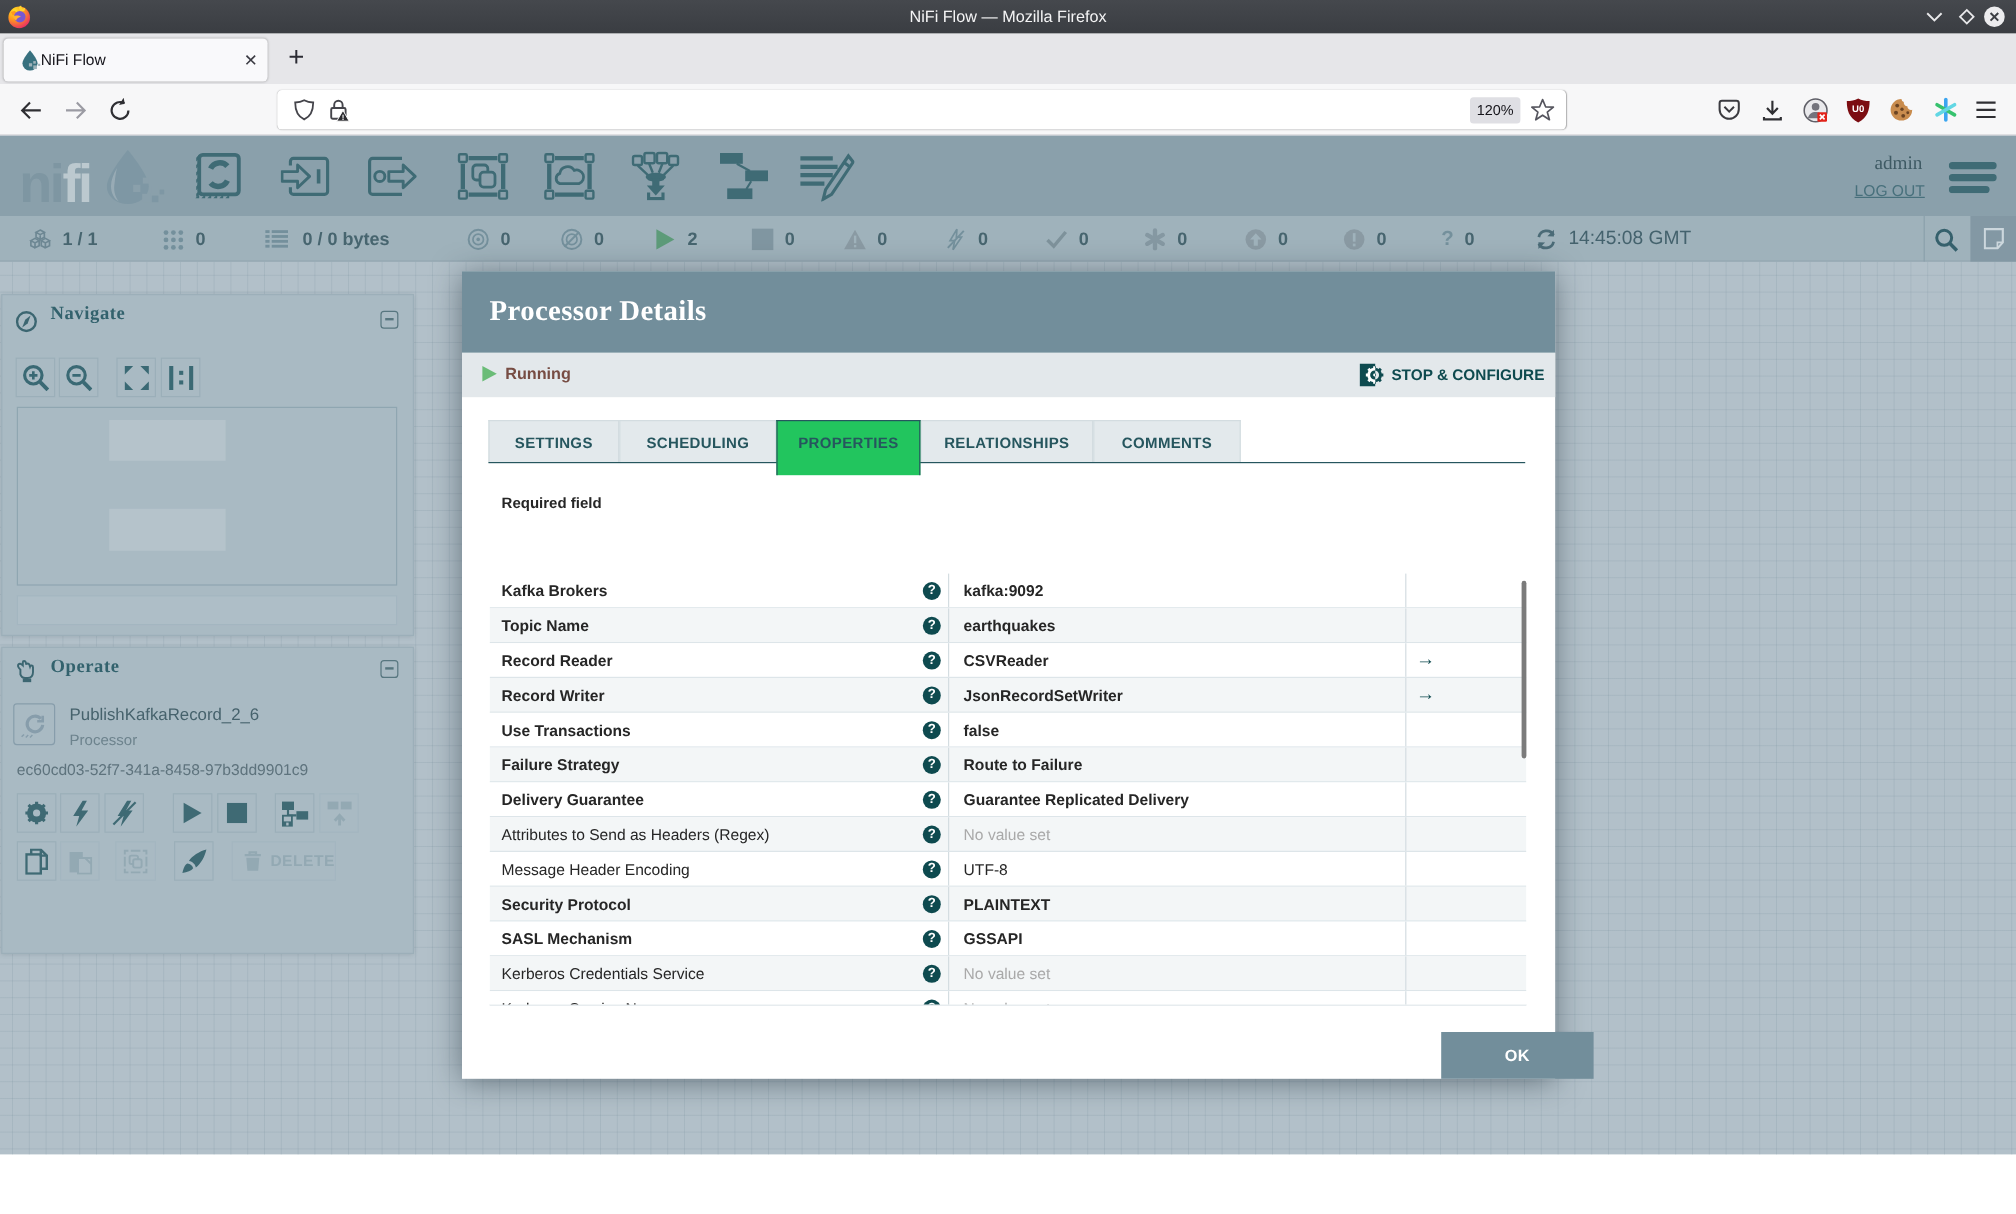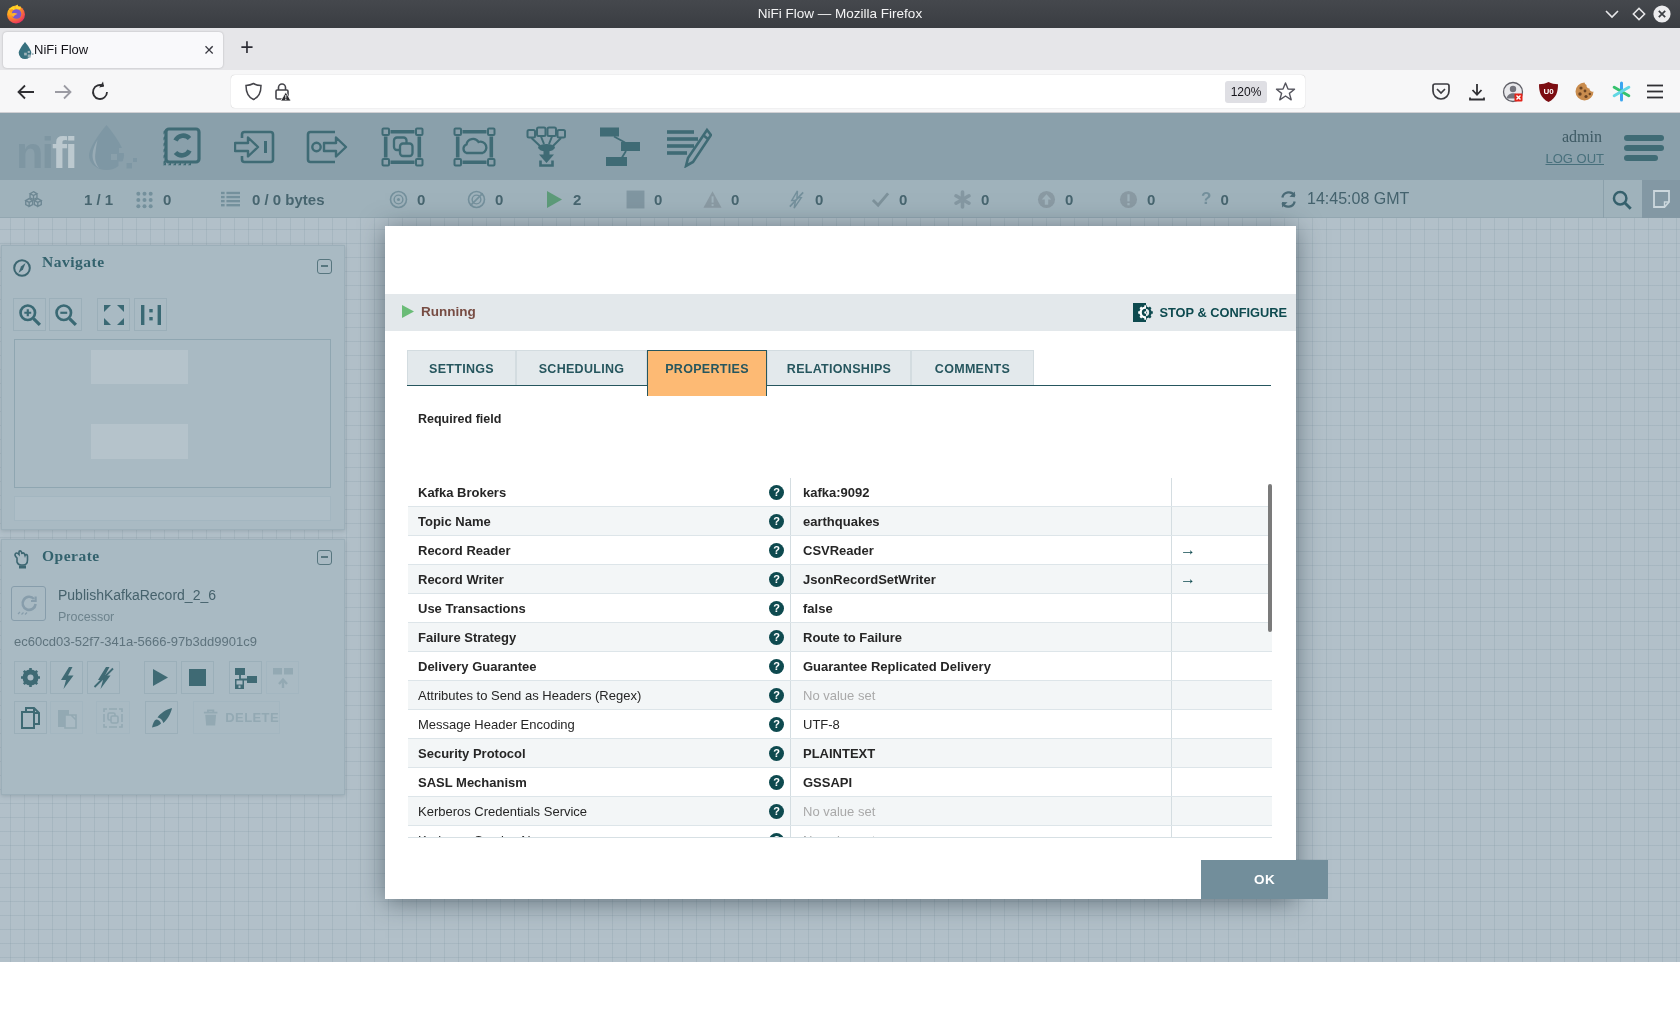--- a/index.html
+++ b/index.html
@@ -48,21 +48,21 @@
      box-shadow:0 3px 24px rgba(20,35,45,.5); }
   #m-header { position:absolute; left:0; top:0; width:911px; height:68px; background:#728e9b; }
   #m-header .mt { position:absolute; left:23px; top:21px; color:#ffffff; font-family:"Liberation Serif", serif; font-weight:bold; font-size:24px; letter-spacing:.3px; }
   #m-status { position:absolute; left:0; top:68px; width:911px; height:37px; background:#e3e8eb; }
   #m-run { position:absolute; left:16px; top:10px; display:flex; align-items:center; }
   #m-run .rt { margin-left:6px; font-size:13.5px; font-weight:bold; color:#774c43; }
   #m-sc { position:absolute; right:9px; top:9px; display:flex; align-items:center; }
   #m-sc .sct { margin-left:5px; font-size:12.8px; font-weight:bold; color:#0e4a4f;}
   .mtab { position:absolute; top:0; height:35px; background:#e3e9ec; border:1px solid #d3dce0; border-bottom:none;
      text-align:center; font-size:12.5px; font-weight:bold; color:#26565e; line-height:37px; letter-spacing:.3px;}
-  .mtab.active { background:#fdba74; border:1px solid #26565e; border-bottom:none; height:46px; z-index:5; }
+  .mtab.active { background:#22c55e; border:1px solid #26565e; border-bottom:none; height:46px; z-index:5; }
   #tabline { position:absolute; left:22px; top:159px; width:864px; height:1px; background:#26565e; }
   #reqfield { position:absolute; left:33px; top:186px; font-size:12.5px; font-weight:bold; color:#262626; }
   #ptable { position:absolute; left:23px; top:216px; width:864px; height:396px; border-bottom:1px solid #d7e0e4; overflow:hidden;}
   #pt-head { position:absolute; left:0; top:0; width:864px; height:36px; background:#728e9b; color:#fff; font-size:13.5px; font-weight:bold; }
   .prow { position:absolute; left:0; width:864px; height:29px; border-bottom:1px solid #dde5e9; }
   .prow .pname { position:absolute; left:10px; top:7px; font-size:13px; color:#262626; }
   .prow .pval  { position:absolute; left:395px; top:7px; font-size:13px; color:#262626; }
   .prow .gray { color:#a9a9a9; }
   .bold { font-weight:bold; }
   .vline1 { position:absolute; left:382px; top:0; bottom:0; width:1px; background:#d4dde1; }
@@ -294,21 +294,21 @@
     <g></g>
     <svg class="abs" style="left:1624px; top:22px;" width="40" height="26" viewBox="0 0 40 26">
       <g fill="#3f6b75">
           <rect x="0" y="0" width="40" height="6" rx="3"></rect>
           <rect x="0" y="10" width="40" height="6" rx="3"></rect>
           <rect x="0" y="20" width="34" height="6" rx="3"></rect>
         </g>
     </svg>
   </div>
   <div id="nf-status">
-    <div class="statitem" style="left:24px;gap:32px;">
+    <div class="statitem" style="left:24px;">
       <svg class="sicon" width="22" height="20" viewBox="0 0 22 20">
         <g fill="none" stroke="#6d8793" stroke-width="1.6">
           <path d="M11 1 L15 3.2 L11 5.4 L7 3.2 Z M7 3.4 V8 L11 10 M15 3.4 V8 L11 10 V5.6"></path>
           <path d="M6 9 L10 11.2 L6 13.4 L2 11.2 Z M2 11.4 V16 L6 18 M10 11.4 V16 L6 18 V13.6"></path>
           <path d="M16 9 L20 11.2 L16 13.4 L12 11.2 Z M12 11.4 V16 L16 18 M20 11.4 V16 L16 18 V13.6"></path>
         </g>
       </svg>
       <span class="statnum">1 / 1</span>
     </div>
     <div class="statitem" style="left:135px;">
@@ -506,21 +506,21 @@
       <svg class="abs" style="left:5px; top:4px;" width="24" height="26" viewBox="0 0 24 26">
           <path d="M17 8 A6.5 6.5 0 1 0 18.6 13" stroke="#879dab" stroke-width="2.6" fill="none"></path>
           <path d="M18.6 5.5 L18.6 10 L14 10" fill="none" stroke="#879dab" stroke-width="2.2"></path>
           <g stroke="#879dab" stroke-width="1.2">
             <path d="M3 21 l-2 2 M6.5 21.5 l-2 2 M10 21.5 l-2 2"></path>
           </g>
         </svg>
     </div>
     <div class="abs" style="left:56px; top:47px; font-size:14px; color:#46626c;">PublishKafkaRecord_2_6</div>
     <div class="abs" style="left:56px; top:70px; font-size:12.5px; color:#6d838d;">Processor</div>
-    <div class="abs" style="left:12px; top:94px; font-size:13px; color:#5e737d;">ec60cd03-52f7-341a-5666-97b3dd9901c9</div>
+    <div class="abs" style="left:12px; top:94px; font-size:13px; color:#5e737d;">ec60cd03-52f7-341a-8458-97b3dd9901c9</div>
 
     <div class="nbtn" style="left:12px; top:121px; width:33px; height:33px;">
       <svg width="19" height="19" viewBox="0 0 19 19">
           <path d="M9.5 0 L11.7 0 L12.3 2.5 L14.6 3.5 L16.8 2.2 L18.4 3.8 L17 6 L18 8.3 L20.5 9 L20.5 11 L18 11.7 L17 14 L18.4 16.2 L16.8 17.8 L14.6 16.5 L12.3 17.5 L11.7 20 L9.5 20" fill="none"></path>
           <g>
             <circle cx="9.5" cy="9.5" r="8" fill="#3f6a74"></circle>
             <circle cx="9.5" cy="9.5" r="3" fill="#a9bac3"></circle>
             <g stroke="#3f6a74" stroke-width="2.6">
               <path d="M9.5 0 V4 M9.5 15 V19 M0 9.5 H4 M15 9.5 H19 M2.8 2.8 L5.6 5.6 M13.4 13.4 L16.2 16.2 M16.2 2.8 L13.4 5.6 M5.6 13.4 L2.8 16.2"></path>
             </g>
@@ -596,20 +596,23 @@
     <div class="nbtn" style="left:191px; top:161px; width:87px; height:33px; border-color:#a3b6c0; justify-content:flex-start; padding-left:9px;">
       <svg width="17" height="19" viewBox="0 0 17 19">
           <path d="M1 4 H16 M5.5 4 V1.5 H11.5 V4" fill="none" stroke="#93a9b3" stroke-width="2"></path>
           <path d="M2.5 6.5 H14.5 L13.5 18.5 H3.5 Z" fill="#93a9b3"></path>
         </svg>
       <span style="margin-left:7px; font-size:13px; font-weight:bold; color:#93a9b3; letter-spacing:.4px;">DELETE</span>
     </div>
   </div>
 
   <div id="modal">
+    <div id="m-header">
+        <div class="mt">Processor Details</div>
+      </div>
     <div id="m-status">
       <div id="m-run">
         <svg width="14" height="15" viewBox="0 0 14 15">
             <path d="M1 1 L13 7.5 L1 14 Z" fill="#6abc77"></path>
           </svg>
         <span class="rt">Running</span>
       </div>
       <div id="m-sc">
         <svg width="21" height="19" viewBox="0 0 21 19">
           <defs>

